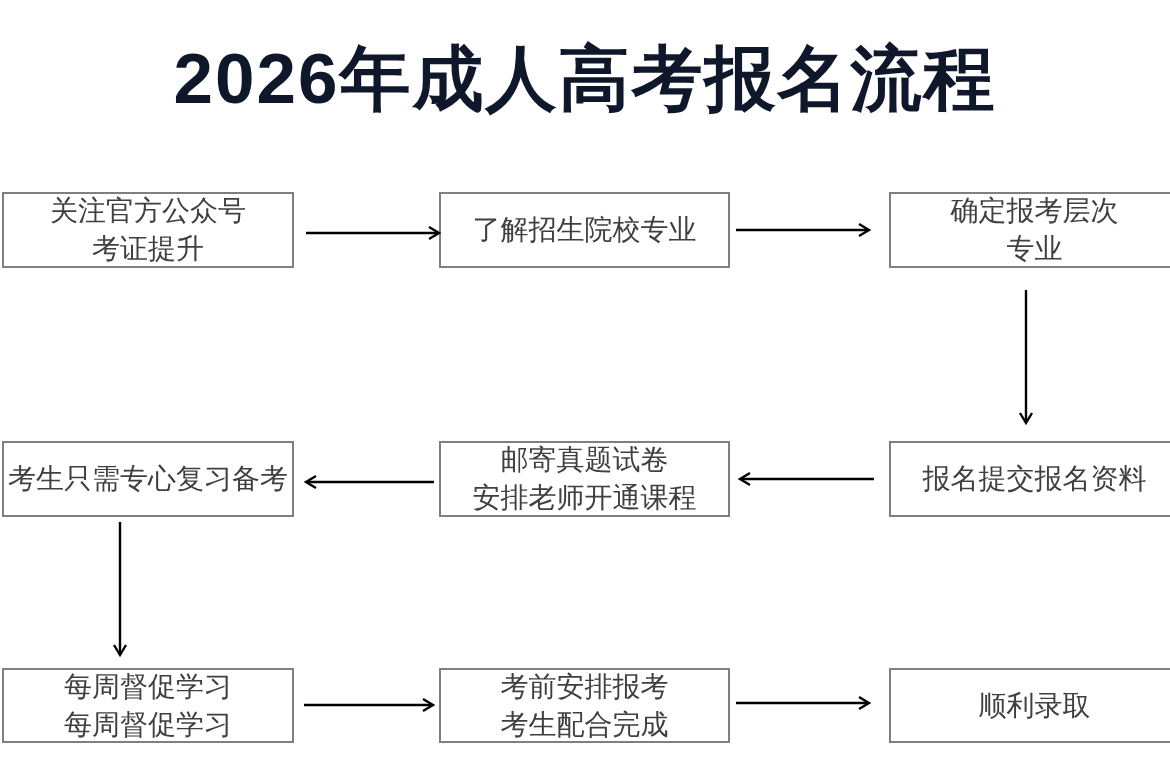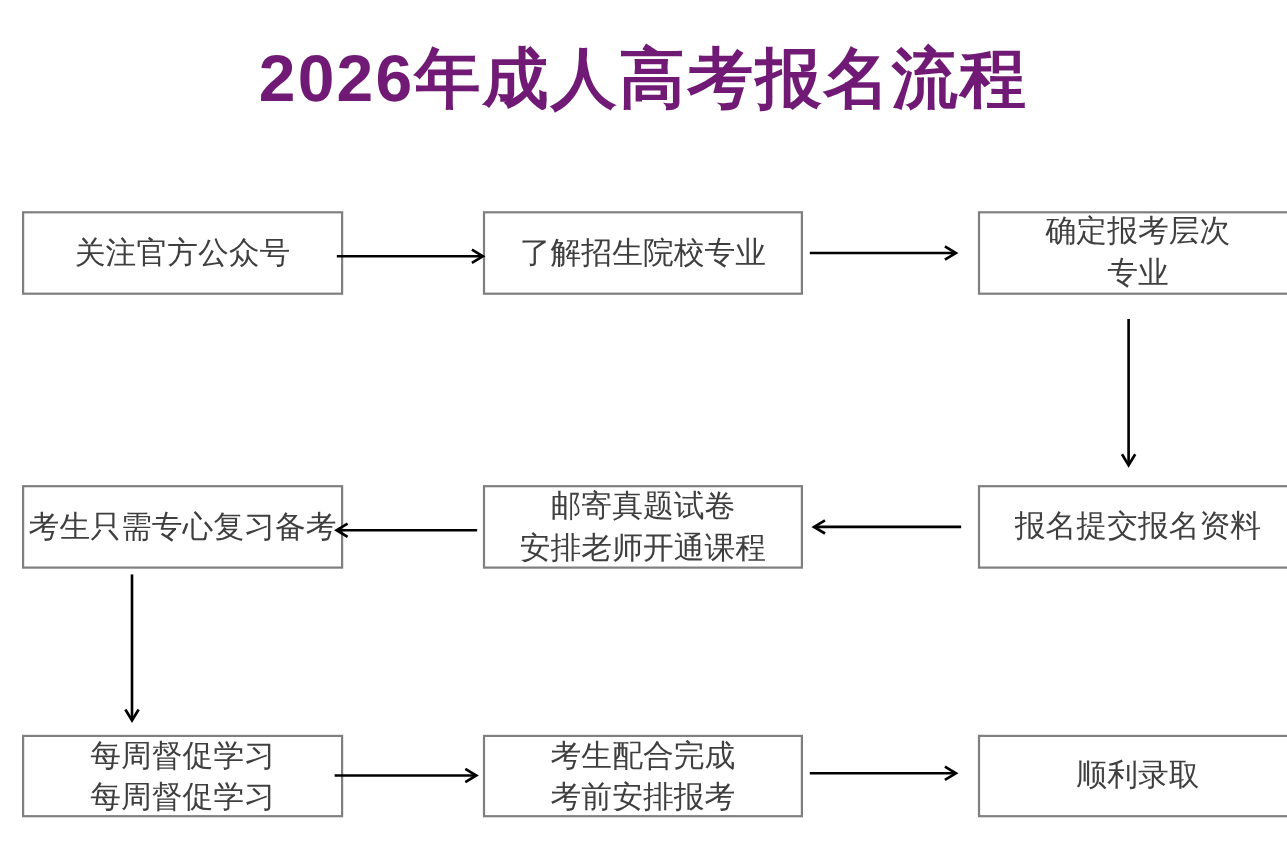--- a/index.html
+++ b/index.html
@@ -7,61 +7,62 @@
   body {
     width: 1170px; height: 775px;
     position: relative;
     font-family: "Liberation Sans", sans-serif;
     overflow: hidden;
   }
   .title {
     position: absolute;
     left: 0; top: 32px; width: 1170px;
     text-align: center;
-    font-size: 60px;
+    font-size: 71px;
     font-weight: 900;
     letter-spacing: 2px;
-    color: #701a75;
+    color: #0f172a;
     white-space: nowrap;
   }
   .node {
     position: absolute;
     border: 2px solid #7f7f7f;
     background: #ffffff;
     display: flex;
     flex-direction: column;
     align-items: center;
     justify-content: center;
     text-align: center;
     color: #3f3f3f;
     font-size: 28px;
     font-weight: 300;
     line-height: 38px;
   }
   
-  .c1 { left: 20px;   width: 292px; }
+  .c1 { left: 2px;   width: 292px; }
   .c2 { left: 439px; width: 291px; text-align: center; }
   .c3 { left: 889px; width: 291px; font-family: Liberation Serif, serif; }
   .r1 { top: 192px; height: 76px; }
   .r2 { top: 441px; height: 76px; }
   .r3 { top: 668px; height: 75px; }
   .arrow { position: absolute; }
   .arrow line, .arrow polyline {
     stroke: #000000;
     stroke-width: 2.4;
     fill: none;
   }
 </style>
 </head>
 <body>
 
 <div class="title">2026年成人高考报名流程</div>
 
 <div class="node r1 c1">
   <span>关注官方公众号</span>
+  <span>考证提升</span>
 </div>
 <div class="node r1 c2">
   <span>了解招生院校专业</span>
 </div>
 <div class="node r1 c3">
   <span>确定报考层次</span>
   <span>专业</span>
 </div>
 
 <div class="node r2 c3">
@@ -73,22 +74,22 @@
 </div>
 <div class="node r2 c1">
   <span>考生只需专心复习备考</span>
 </div>
 
 <div class="node r3 c1">
   <span>每周督促学习</span>
   <span>每周督促学习</span>
 </div>
 <div class="node r3 c2">
+  <span>考前安排报考</span>
   <span>考生配合完成</span>
-  <span>考前安排报考</span>
 </div>
 <div class="node r3 c3">
   <span>顺利录取</span>
 </div>
 
 <svg class="arrow" style="left:306px; top:225px;" width="136" height="16" viewBox="0 0 136 16">
   <line x1="0" y1="8" x2="132" y2="8"></line>
   <polyline points="123,2 133,8 123,14"></polyline>
 </svg>
 

